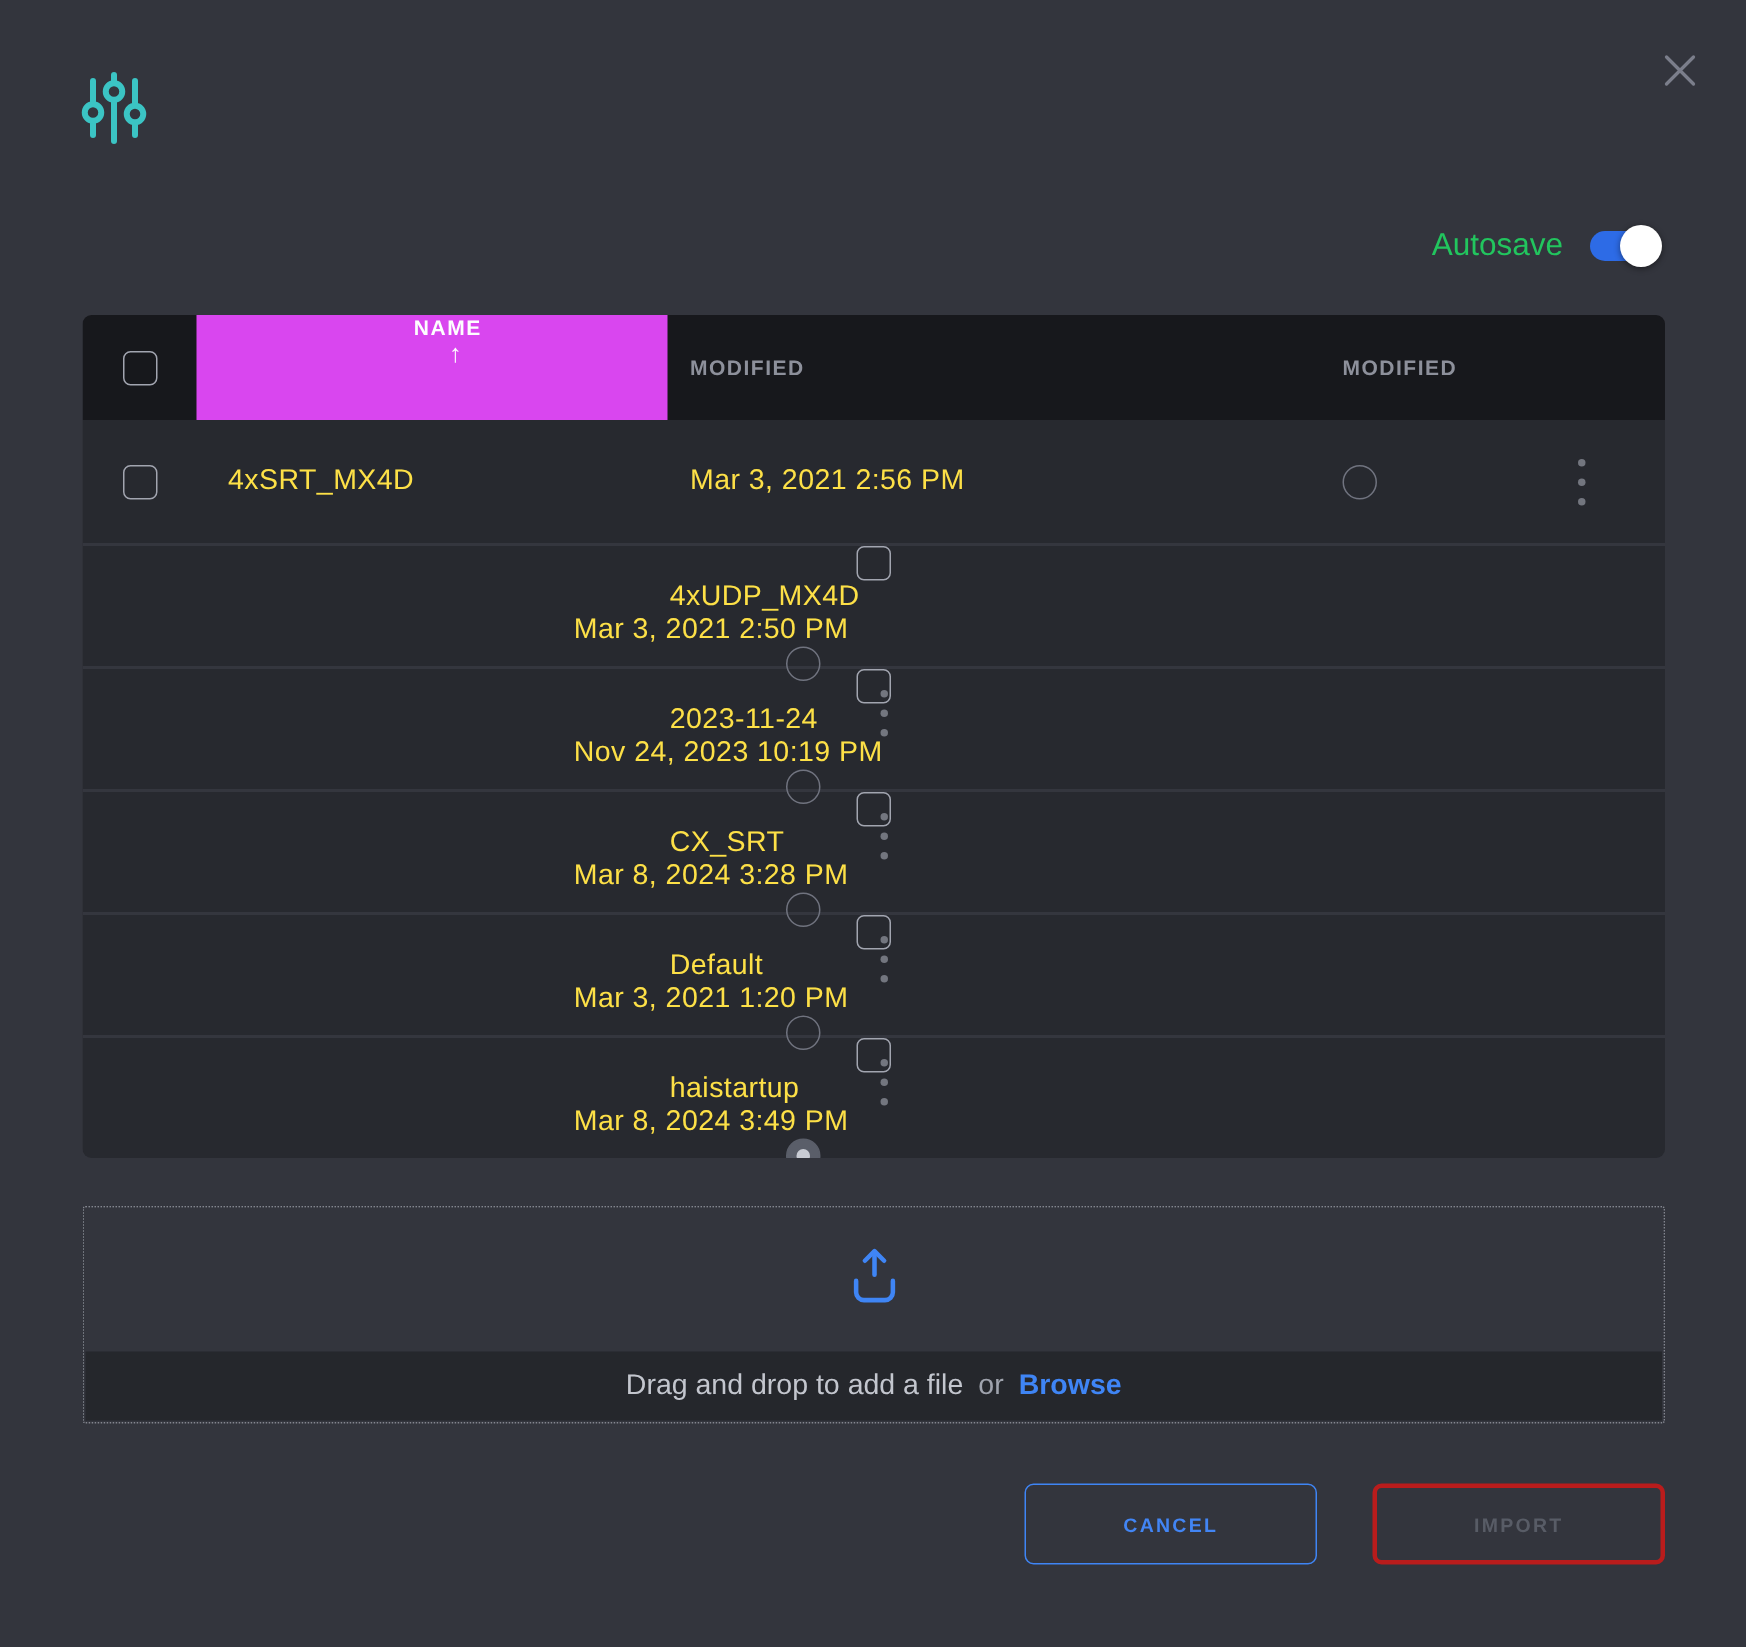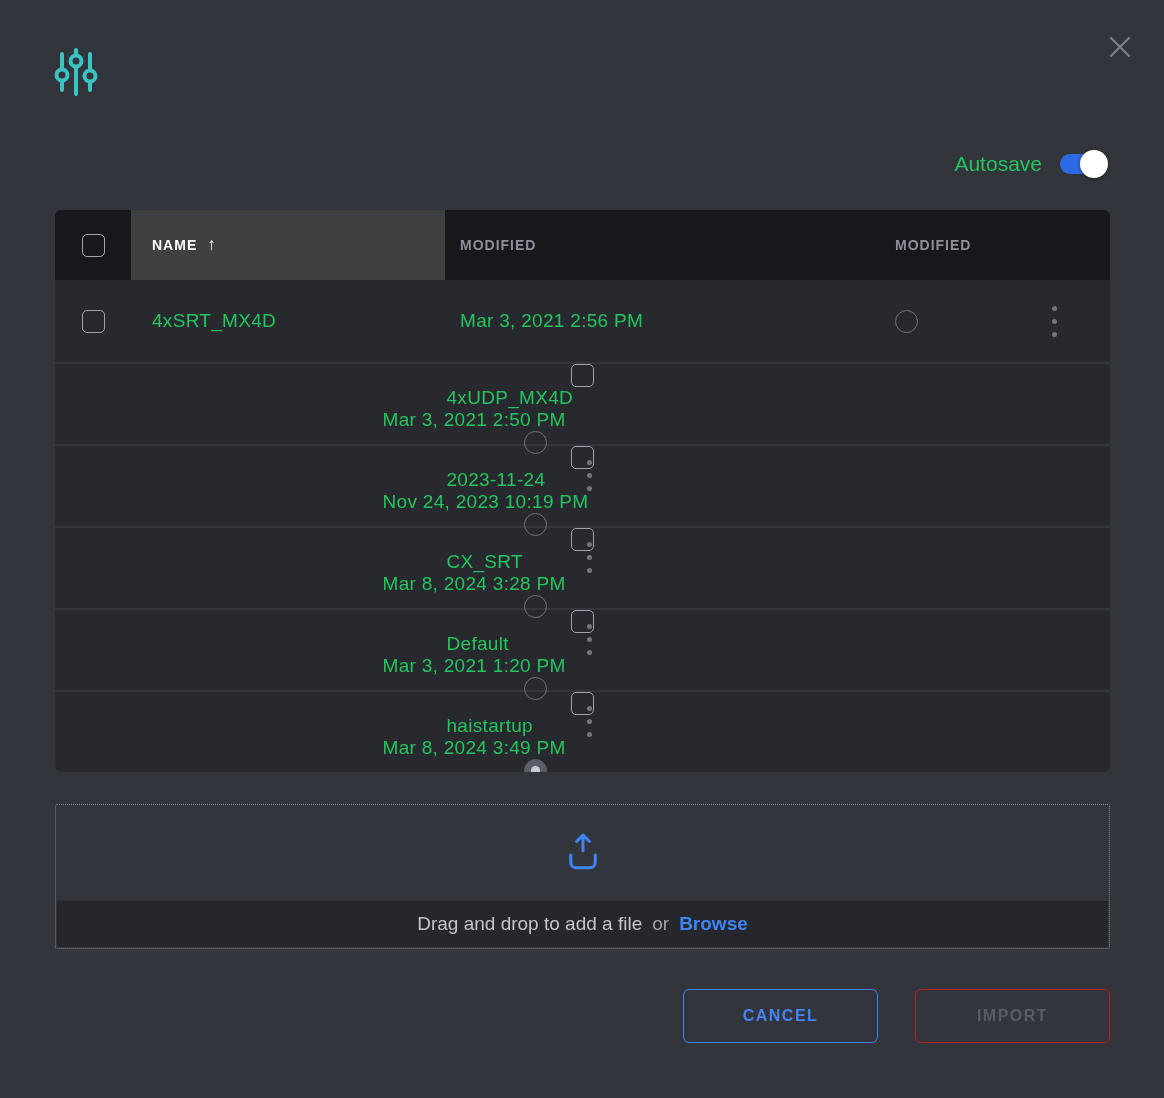--- a/index.html
+++ b/index.html
@@ -45,29 +45,29 @@
   .thead,.trow{display:flex;align-items:center;}
   .thead{height:70px;background:var(--header-bg);}
   .trow{height:82px;background:var(--row-bg);}
   .trow + .trow{border-top:2px solid #34363e;flex-direction:column;}
   .cell{display:flex;align-items:center;height:100%;}
   .c-check{width:76px;justify-content:center;}
   .c-name{width:314px;padding-left:21px;}
   .c-mod{width:430px;padding-left:15px;}
   .c-start{width:157px;padding-left:20px;}
   .c-kebab{flex:1;padding-left:14px;}
-  .thead .c-name{background:#404040;}
+  .thead .c-name{background:#d946ef;flex-direction:column;}
   .hlabel{font-size:14px;font-weight:bold;letter-spacing:1px;color:#8d909b;}
   .hlabel.bright{color:#fdfdfe;}
   .sort-arrow{color:#fdfdfe;font-size:17px;font-weight:bold;margin-left:10px;}
   .checkbox{
     width:23px;height:23px;border:1.5px solid #a2a5b0;border-radius:5px;
     background:transparent;cursor:pointer;display:inline-block;
   }
-  .name-text,.mod-text{font-size:19px;color:#22c55e;letter-spacing:.3px;}
+  .name-text,.mod-text{font-size:19px;color:#fde047;letter-spacing:.3px;}
   .radio{
     width:23px;height:23px;border:1.5px solid #70737f;border-radius:50%;
     display:inline-flex;align-items:center;justify-content:center;cursor:pointer;
   }
   .radio.checked{border-color:#5a5e69;background:#5a5e69;}
   .radio.checked::after{content:"";width:9px;height:9px;border-radius:50%;background:#c9ccd4;}
   .kebab{display:inline-flex;flex-direction:column;gap:8px;padding:6px;cursor:pointer;}
   .kebab i{width:5px;height:5px;border-radius:50%;background:#73767f;}
   
   .dropzone{
@@ -79,25 +79,25 @@
     position:absolute;left:1px;right:1px;bottom:1px;height:46px;
     background:#25272c;display:flex;align-items:center;justify-content:center;gap:10px;text-align:right;
   }
   .dz-text{font-size:19px;color:#c3c6ce;}
   .dz-or{font-size:19px;color:#9fa3ad;}
   .dz-browse{font-size:19px;font-weight:bold;color:var(--accent-blue);text-decoration:none;cursor:pointer;}
   
   .footer{display:flex;justify-content:flex-end;gap:37px;margin:40px 54px 0 0;}
   .btn{
     width:195px;height:54px;border-radius:6px;background:transparent;
-    font-size:16px;font-weight:bold;letter-spacing:1.5px;cursor:pointer;
+    font-size:13px;font-weight:bold;letter-spacing:1.5px;cursor:pointer;
     font-family:"Liberation Sans","DejaVu Sans",sans-serif;
   }
   .btn-cancel{border:1px solid var(--accent-blue);color:#4285f4;}
-  .btn-import{border:1px solid #b91c1c;color:#585c66;cursor:default;}
+  .btn-import{border:3px solid #b91c1c;color:#585c66;cursor:default;}
 </style>
 </head>
 <body>
 
 <div class="dialog">
 
   <button class="close-btn">
     <span>
       <svg width="30" height="30" viewBox="0 0 30 30" fill="none">
         <path d="M6 6 L24 24 M24 6 L6 24" stroke="#7b7e8b" stroke-width="2.2" stroke-linecap="round"></path>

